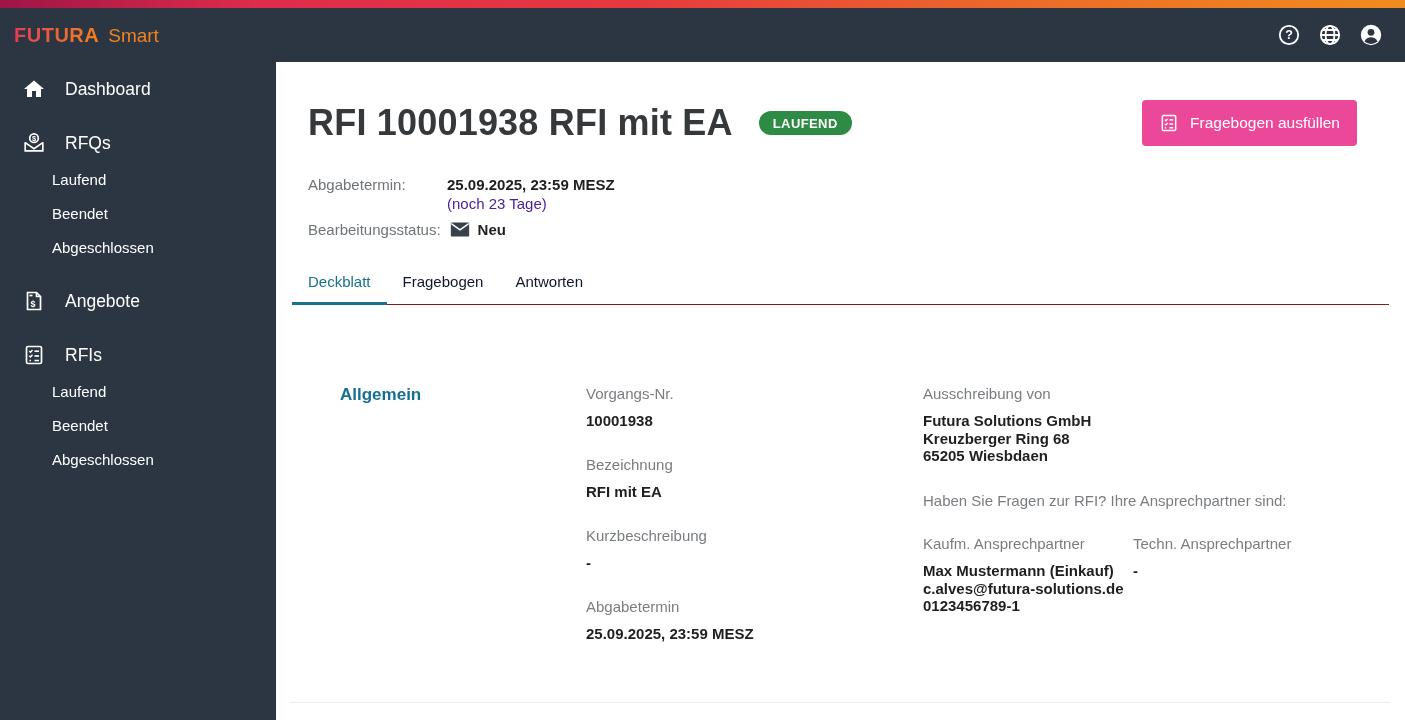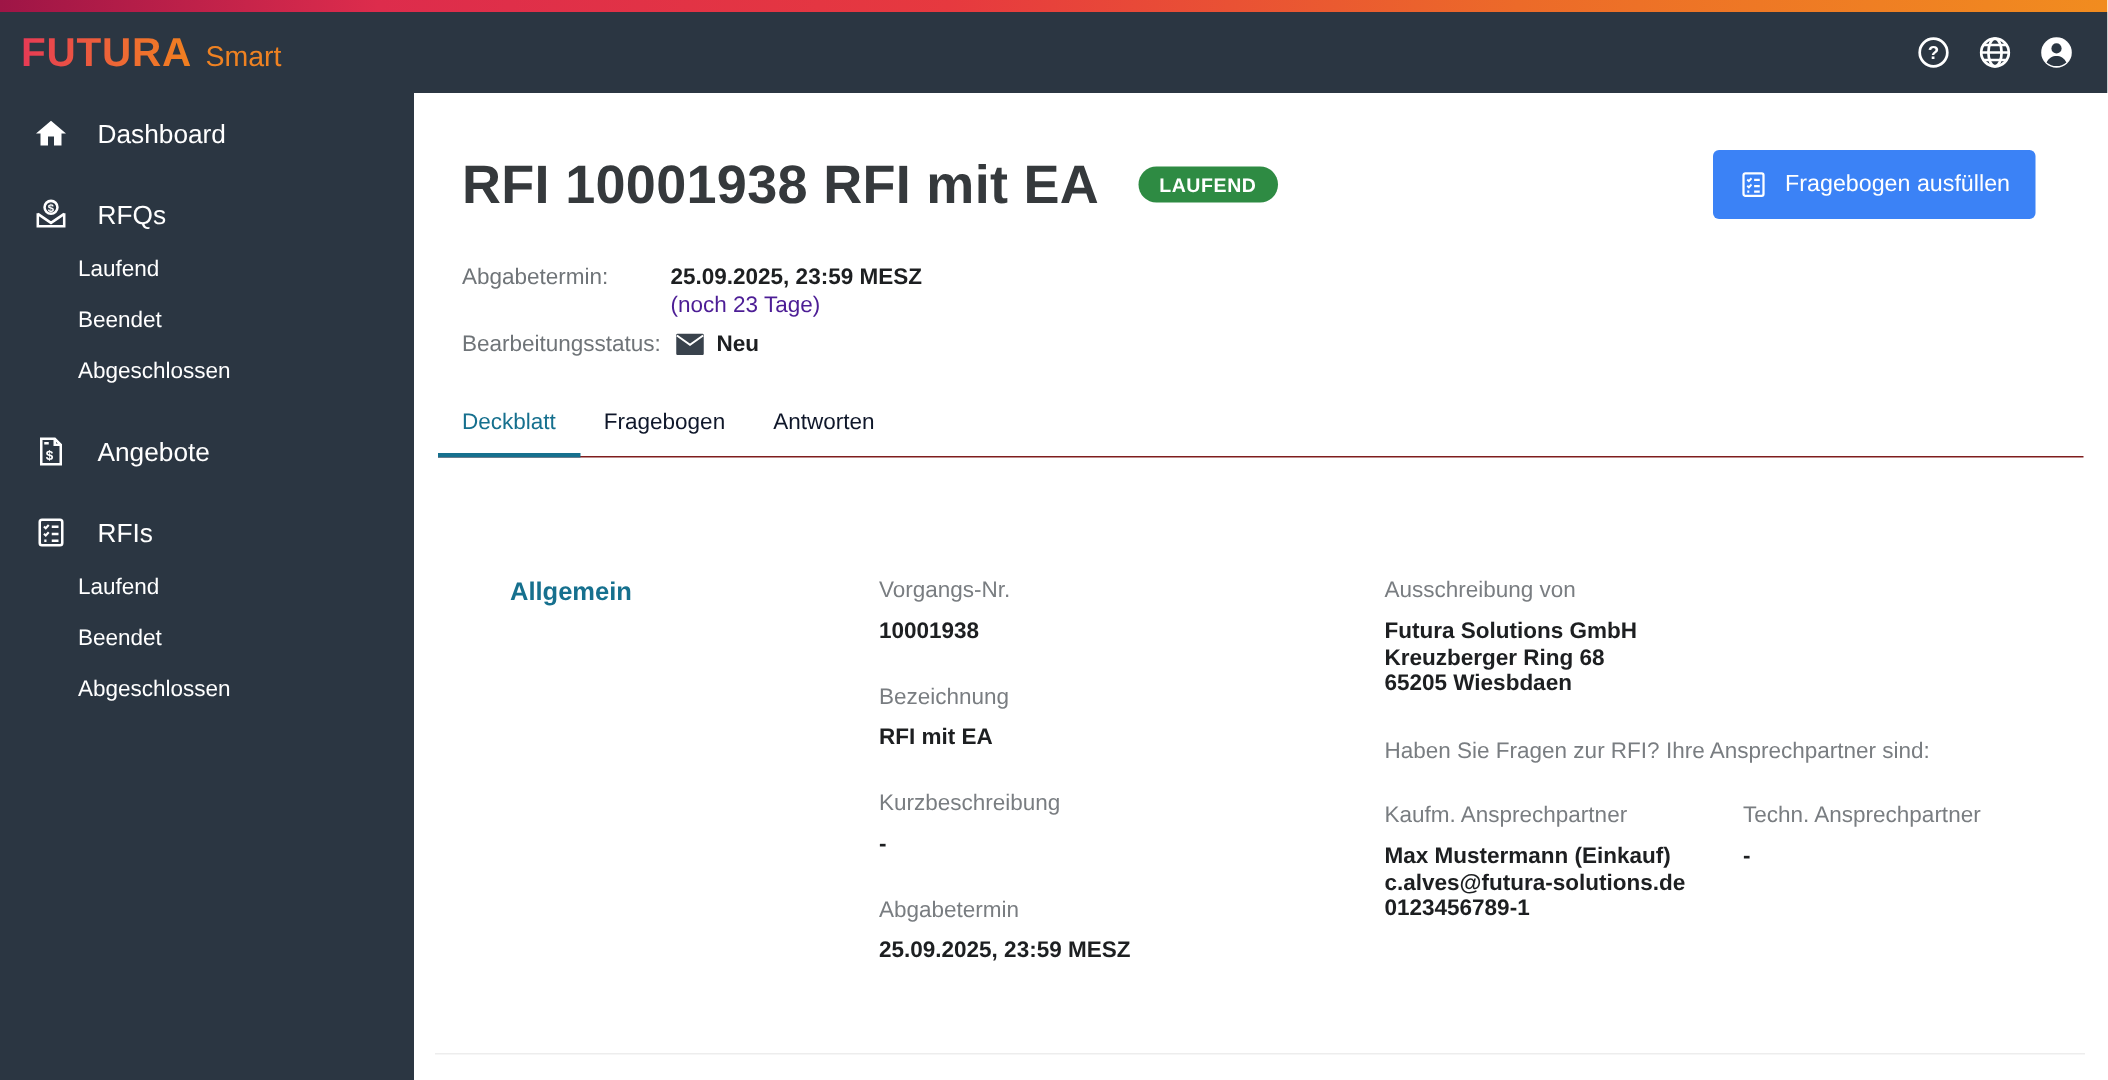--- a/index.html
+++ b/index.html
@@ -8,21 +8,21 @@
   .app { position:relative; width:1405px; height:720px; display:flex; flex-direction:column; }
 
   
   .stripe { height:8px; width:100%;
     background:linear-gradient(90deg,#9e1546 0%,#dd2c4c 18%,#e6393f 45%,#ec6a29 72%,#f18c1f 100%); }
 
   
   .topbar { height:54px; background:#2b3642; display:flex; align-items:center;
     padding:0 22px 0 14px; flex:0 0 auto; }
   .logo { display:flex; align-items:baseline; cursor:pointer; }
-  .logo-primary { font-size:27px; font-weight:800; letter-spacing:.5px;
+  .logo-primary { font-size:20px; font-weight:800; letter-spacing:.5px;
     background:linear-gradient(90deg,#e73a55 0%,#ee6a33 60%,#f0801f 100%);
     -webkit-background-clip:text; background-clip:text; color:transparent; }
   .logo-secondary { font-size:19px; color:#ef8222; margin-left:9px; font-weight:400; }
   .topbar-icons { margin-left:auto; display:flex; align-items:center; gap:17px; }
   .tb-icon { width:24px; height:24px; display:inline-flex; cursor:pointer; }
 
   
   .body-row { flex:1; display:flex; min-height:0; }
 
   
@@ -34,21 +34,21 @@
   .nav-sub { height:34px; display:flex; align-items:center; padding-left:52px;
     font-size:15px; font-weight:400; cursor:pointer; }
   .gap-top { margin-top:10px; }
 
   
   .content { flex:1; background:#fff; position:relative; overflow:hidden; }
   .page-head { display:flex; align-items:center; padding:38px 48px 0 32px; }
   .page-title { font-size:36px; font-weight:700; color:#35393c; letter-spacing:.2px; }
   .badge { margin-left:26px; background:#2e8b43; color:#fff; font-size:13px; font-weight:700;
     letter-spacing:.4px; border-radius:14px; padding:6px 14px 5px; line-height:1; }
-  .primary-btn { margin-left:auto; background:#3b82f6; color:#fff; border:none; cursor:pointer;
+  .primary-btn { margin-left:auto; background:#ec4899; color:#fff; border:none; cursor:pointer;
     height:46px; display:flex; align-items:center; gap:11px; padding:0 17px; border-radius:4px;
     font-size:15.5px; font-family:inherit; }
   .primary-btn .icon { width:20px; height:20px; display:inline-flex; }
 
   .meta { padding:30px 32px 0; font-size:15px; }
   .meta-row { display:flex; }
   .meta-label { width:139px; color:#6f7478; flex:0 0 auto; }
   .meta-strong { font-weight:700; color:#1d1f21; }
   .meta-note { color:#4c1d95; margin-top:2px; }
   .meta-row2 { margin-top:9px; display:flex; align-items:center; }
@@ -63,21 +63,21 @@
   .sheet { display:flex; padding:80px 32px 0 40px; font-size:15px;margin-left:24px; }
   .sec-heading-col { width:246px; flex:0 0 auto; }
   .sec-heading { color:#16708e; font-size:17px; font-weight:700; }
   .fields-col { width:337px; flex:0 0 auto; }
   .field { margin-bottom:27px; }
   .field-label { color:#797d81; margin-bottom:10px; }
   .field-value { color:#1d1f21; font-weight:700; }
   .issuer-col { flex:1; }
   .pre { white-space:pre-line; line-height:1.18; }
   .question { color:#797d81; margin-top:27px; }
-  .contacts { display:flex; margin-top:26px;gap:29px; }
+  .contacts { display:flex; margin-top:26px; }
   .contact-a { width:210px; flex:0 0 auto; }
   .contact-b { flex:1; }
   .contact-label { color:#797d81; margin-bottom:10px; }
   .contact-value { color:#1d1f21; font-weight:700; }
   .bottom-divider { position:absolute; left:14px; right:15px; bottom:17px; border-top:1px solid #ededed; }
 </style>
 </head>
 <body>
 
 <div class="app">

